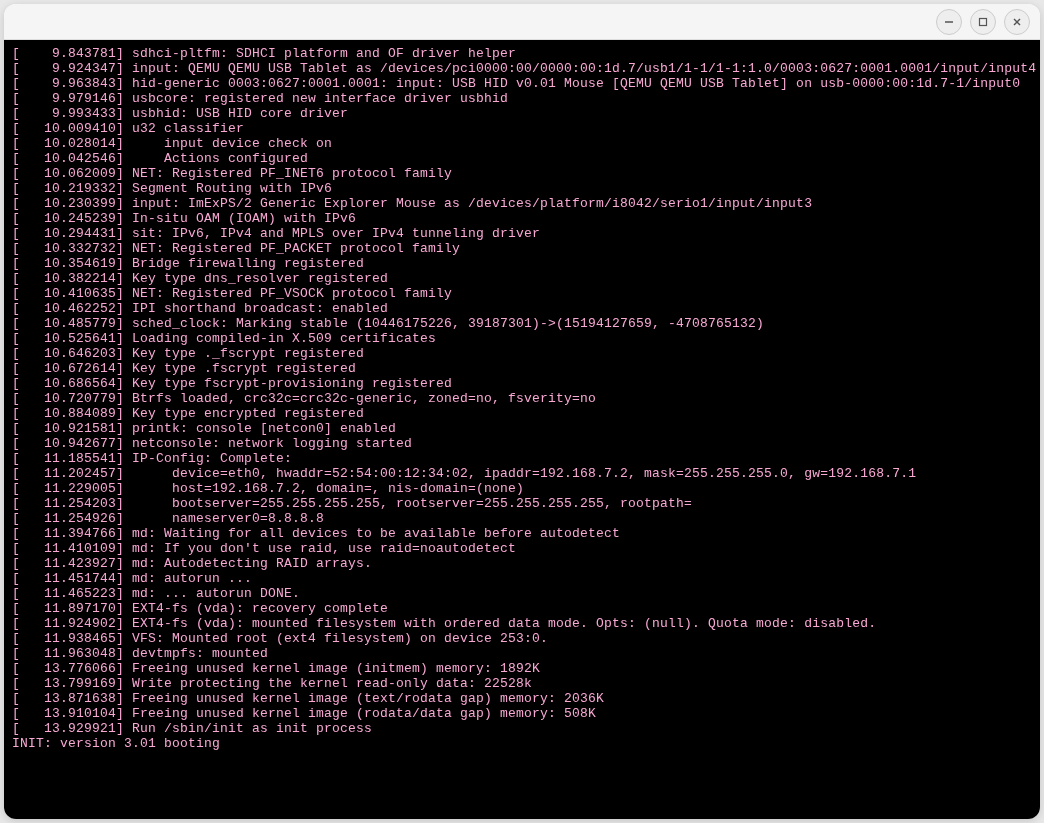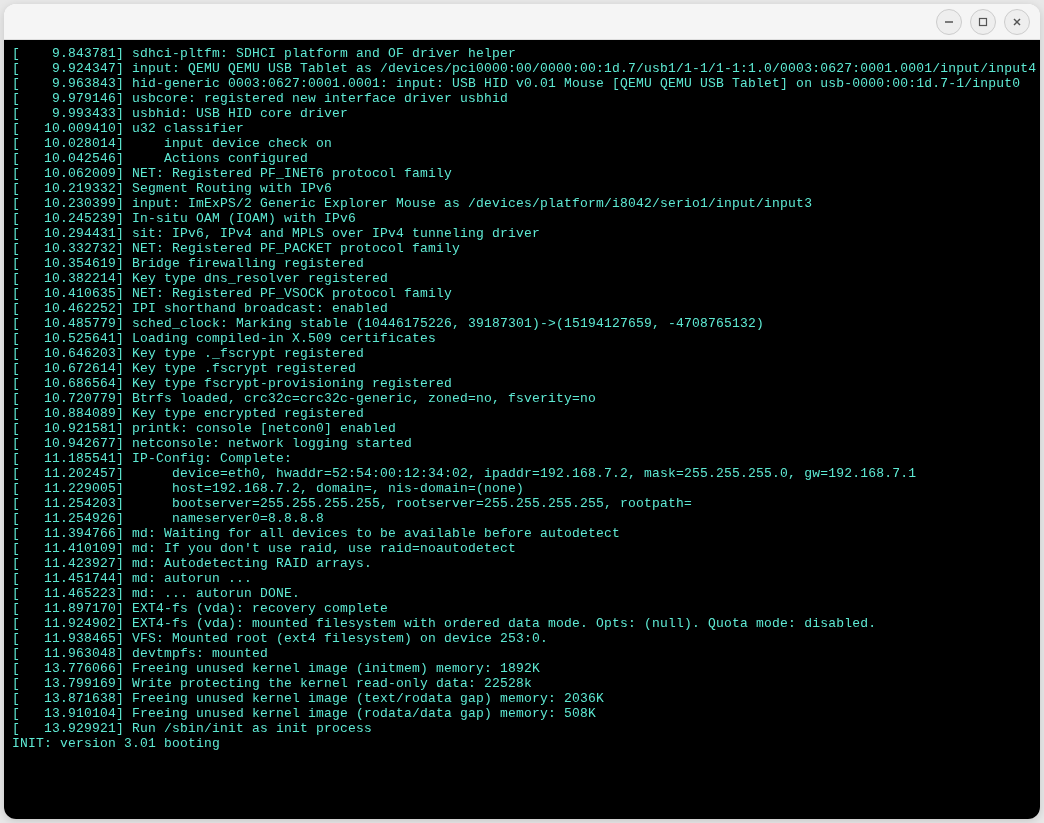--- a/index.html
+++ b/index.html
@@ -43,21 +43,21 @@
       justify-content: center;
       font-size: 13px;
       color: #555;
       cursor: pointer;
       line-height: 1;
     }
     .win-btn svg { width: 10px; height: 10px; }
     .terminal {
       flex: 1;
       background: #000;
-      color: #5eead4;
+      color: #f9a8d4;
       font-family: "Courier New", monospace;
       font-size: 13px;
       line-height: 15px;
       padding: 6px 8px;
       overflow: hidden;
       white-space: pre;
       letter-spacing: 0.2px;
     }
     .line { white-space: pre; }
   </style>

